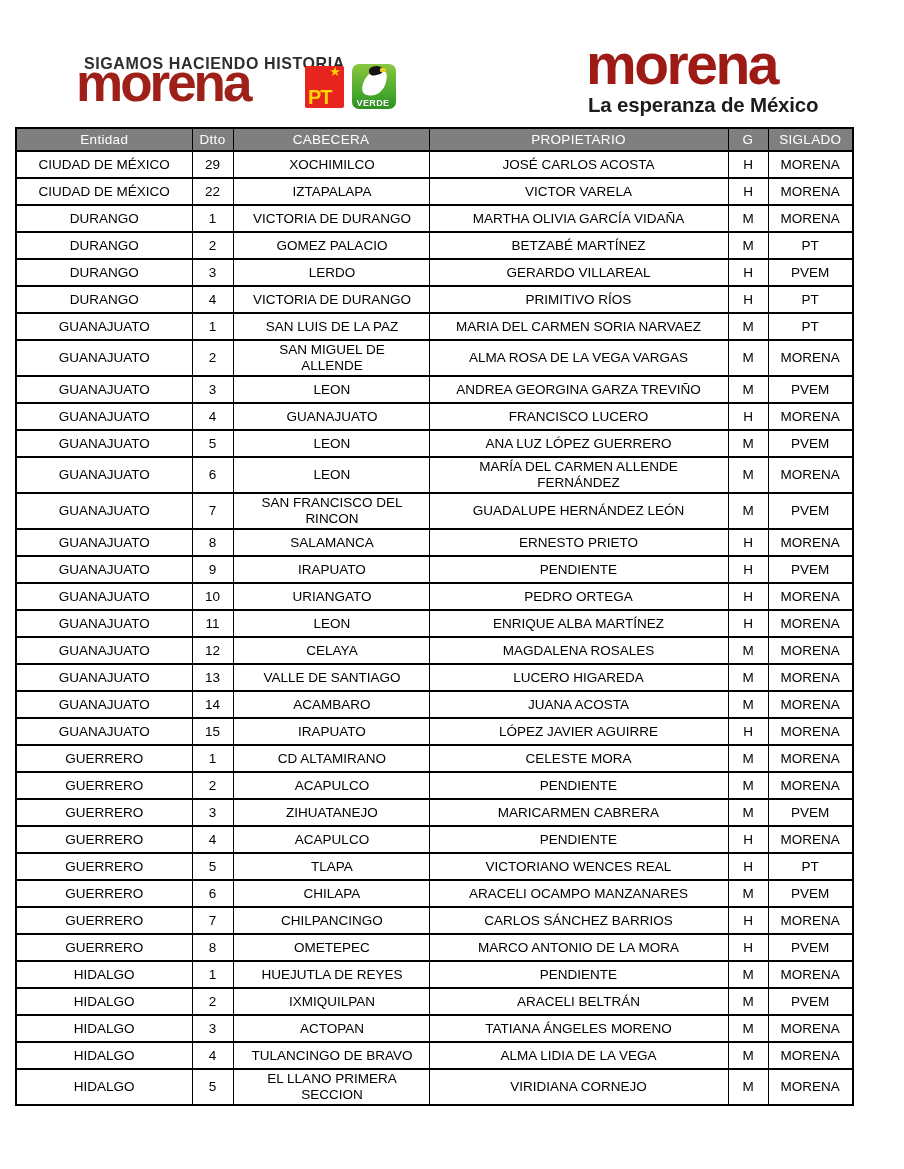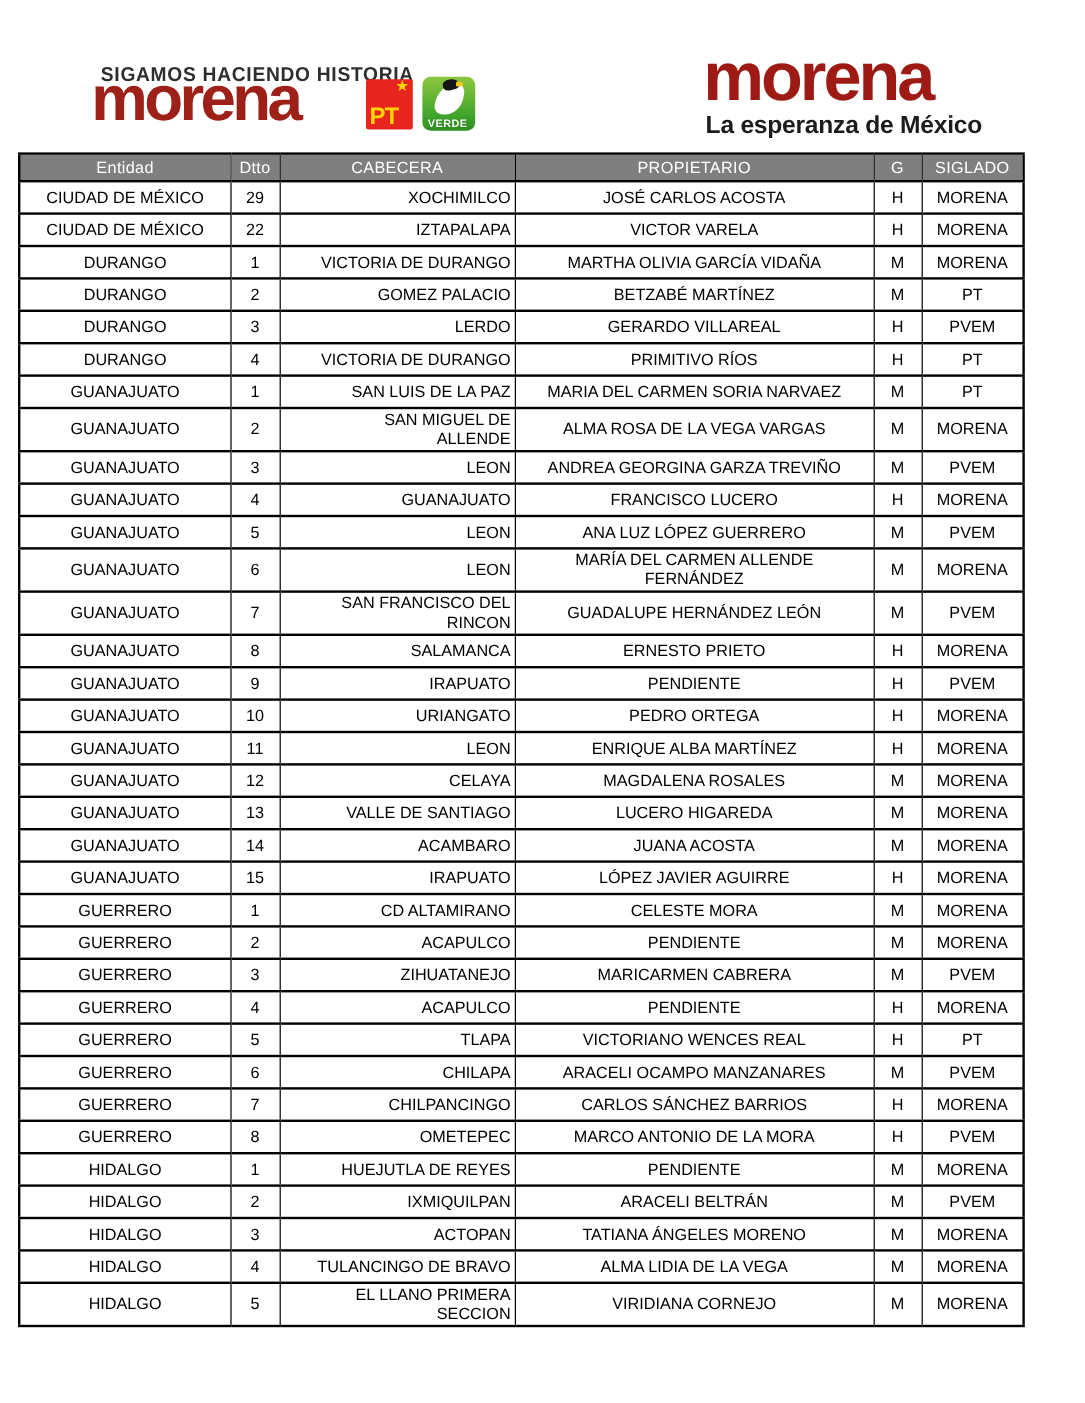--- a/index.html
+++ b/index.html
@@ -85,21 +85,21 @@
     font-weight:400;
     height:19px;
     letter-spacing:0.3px;
   }
   .roster td {
     color:#000000;
     height:23px;
     line-height:16px;
     white-space:pre-line;
   }
-  .roster td:nth-child(3) { text-align:right; padding-left:5px; }
+  .roster td:nth-child(3) { text-align:center; padding-left:5px; }
 </style>
 </head>
 <body>
 
 <div class="page">
 
   <div class="header">
     <div class="tagline-left">SIGAMOS HACIENDO HISTORIA</div>
     <div class="brand-left">morena</div>
 

